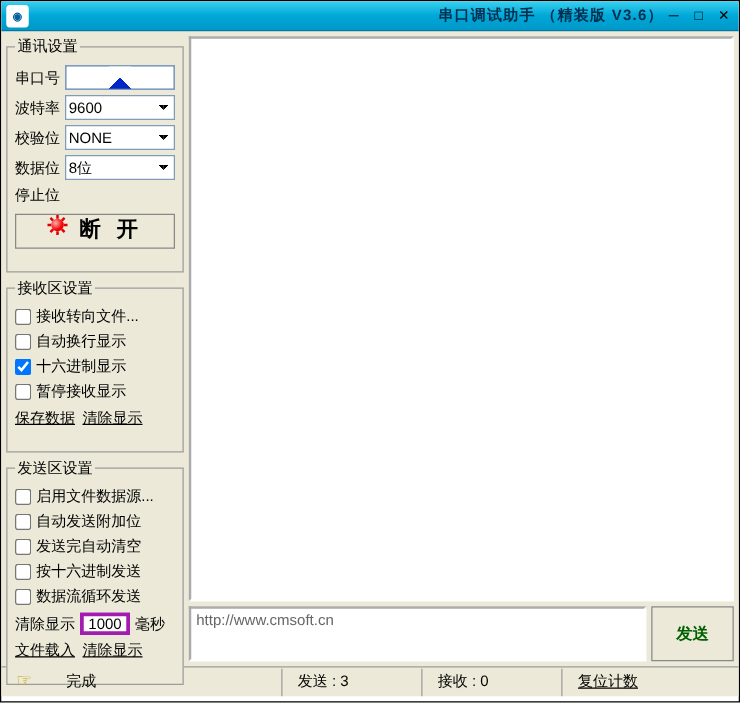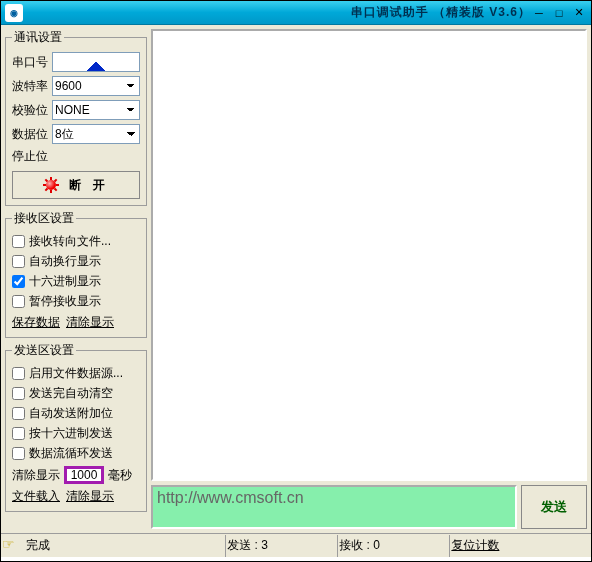--- a/index.html
+++ b/index.html
@@ -8,49 +8,49 @@
   .titlebar { height: 24px; background: linear-gradient(to bottom, #3ad0f0 0%, #00a8d8 50%, #0098c8 100%); border-bottom: 1px solid #0078a0; display: flex; align-items: center; position: relative; }
   .titlebar-icon { width: 18px; height: 18px; margin: 0 4px; background: #fff; border-radius: 3px; display: flex; align-items: center; justify-content: center; font-size: 9px; color: #0060a0; font-weight: bold; }
   .titlebar-title { flex: 1; text-align: right; color: #003050; font-size: 12px; font-weight: bold; letter-spacing: 1px; }
   .titlebar-controls { display: flex; align-items: center; padding-right: 4px; gap: 4px; }
   .tb-btn { width: 16px; height: 14px; display: flex; align-items: center; justify-content: center; font-size: 11px; color: #000; cursor: pointer; }
   
   .client { display: flex; height: 508px; padding: 4px; gap: 4px; background: #ece9d8; }
   .left-col { width: 142px; display: flex; flex-direction: column; gap: 4px; }
   .right-col { flex: 1; display: flex; flex-direction: column; }
   
-  fieldset { border: 1px solid #9c9c9c; padding: 6px 6px 6px 6px; background: #ece9d8; }
+  fieldset { border: 1px solid #9c9c9c; padding: 6px 6px 18px 6px; background: #ece9d8; }
   legend { font-size: 12px; padding: 0 2px; color: #000; }
   
   .form-row { display: flex; align-items: center; margin-bottom: 4px; font-size: 12px; }
   .form-row label { width: 40px; }
   .form-row select { flex: 1; height: 20px; border: 1px solid #7f9db9; font-size: 12px; background: #fff; }
   .form-row select.active { background: #0028c8; color: #fff; }
   
-  .disconnect-btn { width: 100%; height: 28px; margin-top: 6px; border: 1px solid #888; background: #ece9d8; display: flex; align-items: center; justify-content: center; gap: 10px; font-size: 12px; font-weight: bold; letter-spacing: 4px; cursor: pointer; }
+  .disconnect-btn { width: 100%; height: 28px; margin-top: 6px; border: 1px solid #888; background: #ece9d8; display: flex; justify-content: center; gap: 10px; font-size: 17px; font-weight: bold; letter-spacing: 4px; cursor: pointer; }
   .sun { position: relative; width: 16px; height: 16px; }
   .sun::before { content:""; position:absolute; inset:3px; border-radius:50%; background: radial-gradient(circle at 35% 35%, #ffb0b0, #f00000 60%); }
   .sun .ray { position:absolute; left:7px; top:0; width:2px; height:3px; background:#e00000; transform-origin: 1px 8px; }
   
   .chk-row { display: flex; align-items: center; font-size: 12px; margin-bottom: 3px; }
   .chk-row input[type=checkbox] { width: 13px; height: 13px; margin-right: 4px; }
   
   .link-row { display: flex; gap: 6px; font-size: 12px; margin-top: 4px; }
   .link-row a { color: #000000; text-decoration: underline; cursor: pointer; }
   
   .interval-row { display:flex; align-items:center; font-size:12px; margin-top:4px; }
   .interval-row input[type=text] { width: 40px; height: 18px; border:3px solid #a21caf; text-align:center; font-size:12px; margin: 0 4px; }
   
   .recv-area { flex: 1; border: 2px inset #fff; background: #fff; }
   .send-row { display:flex; height: 44px; margin-top: 4px; gap: 4px; }
-  .send-input { flex:1; border: 2px inset #fff; background:#86efac; padding:2px 4px; font-size:16px; color:#666; }
+  .send-input { flex:1; border: 2px inset #fff; background:#ffffff; padding:2px 4px; font-size:12px; color:#666; }
   .send-btn { width: 66px; border: 1px solid #888; background: #ece9d8; font-size: 13px; font-weight: bold; color: #006000; cursor:pointer; }
   
   .statusbar { height: 24px; border-top: 1px solid #9c9c9c; display:flex; align-items:center; background:#ece9d8; font-size:12px; }
-  .status-cell { border-left:1px solid #9c9c9c; padding: 0 1px; height: 22px; display:flex; align-items:center; }
+  .status-cell { border-left:1px solid #9c9c9c; padding: 0 12px; height: 22px; display:flex; align-items:center;gap:16px; }
   .status-cell.first { border-left:none; flex: 0 0 38%; }
   .status-link { text-decoration: underline; cursor:pointer; }
   .finger { width:18px; height:18px; display:inline-block; margin-right:6px; position:relative; }
   .finger::before { content:"☞"; color:#c0a000; font-size:14px; position:absolute; left:0; top:-1px; }
   
   select.dd { appearance:none; -webkit-appearance:none; background-image: linear-gradient(45deg, transparent 50%, #000 50%), linear-gradient(-45deg, transparent 50%, #000 50%); background-position: right 8px center, right 4px center; background-size: 4px 4px, 4px 4px; background-repeat:no-repeat; padding-left:2px; padding-right:16px; }
   select.dd.active { background-image: linear-gradient(45deg, transparent 50%, #fff 50%), linear-gradient(-45deg, transparent 50%, #fff 50%); }
 </style>
 </head>
 <body>
@@ -129,25 +129,25 @@
     </fieldset>
 
     <fieldset>
       <legend>发送区设置</legend>
       <div class="chk-row">
           <input type="checkbox" style="">
           <span>启用文件数据源...</span>
         </div>
       <div class="chk-row">
           <input type="checkbox" style="">
-          <span>发送完自动清空</span>
+          <span>自动发送附加位</span>
         </div>
       <div class="chk-row">
           <input type="checkbox" style="">
-          <span>自动发送附加位</span>
+          <span>发送完自动清空</span>
         </div>
       <div class="chk-row">
           <input type="checkbox" style="">
           <span>按十六进制发送</span>
         </div>
       <div class="chk-row">
           <input type="checkbox" style="">
           <span>数据流循环发送</span>
         </div>
       <div class="interval-row">

